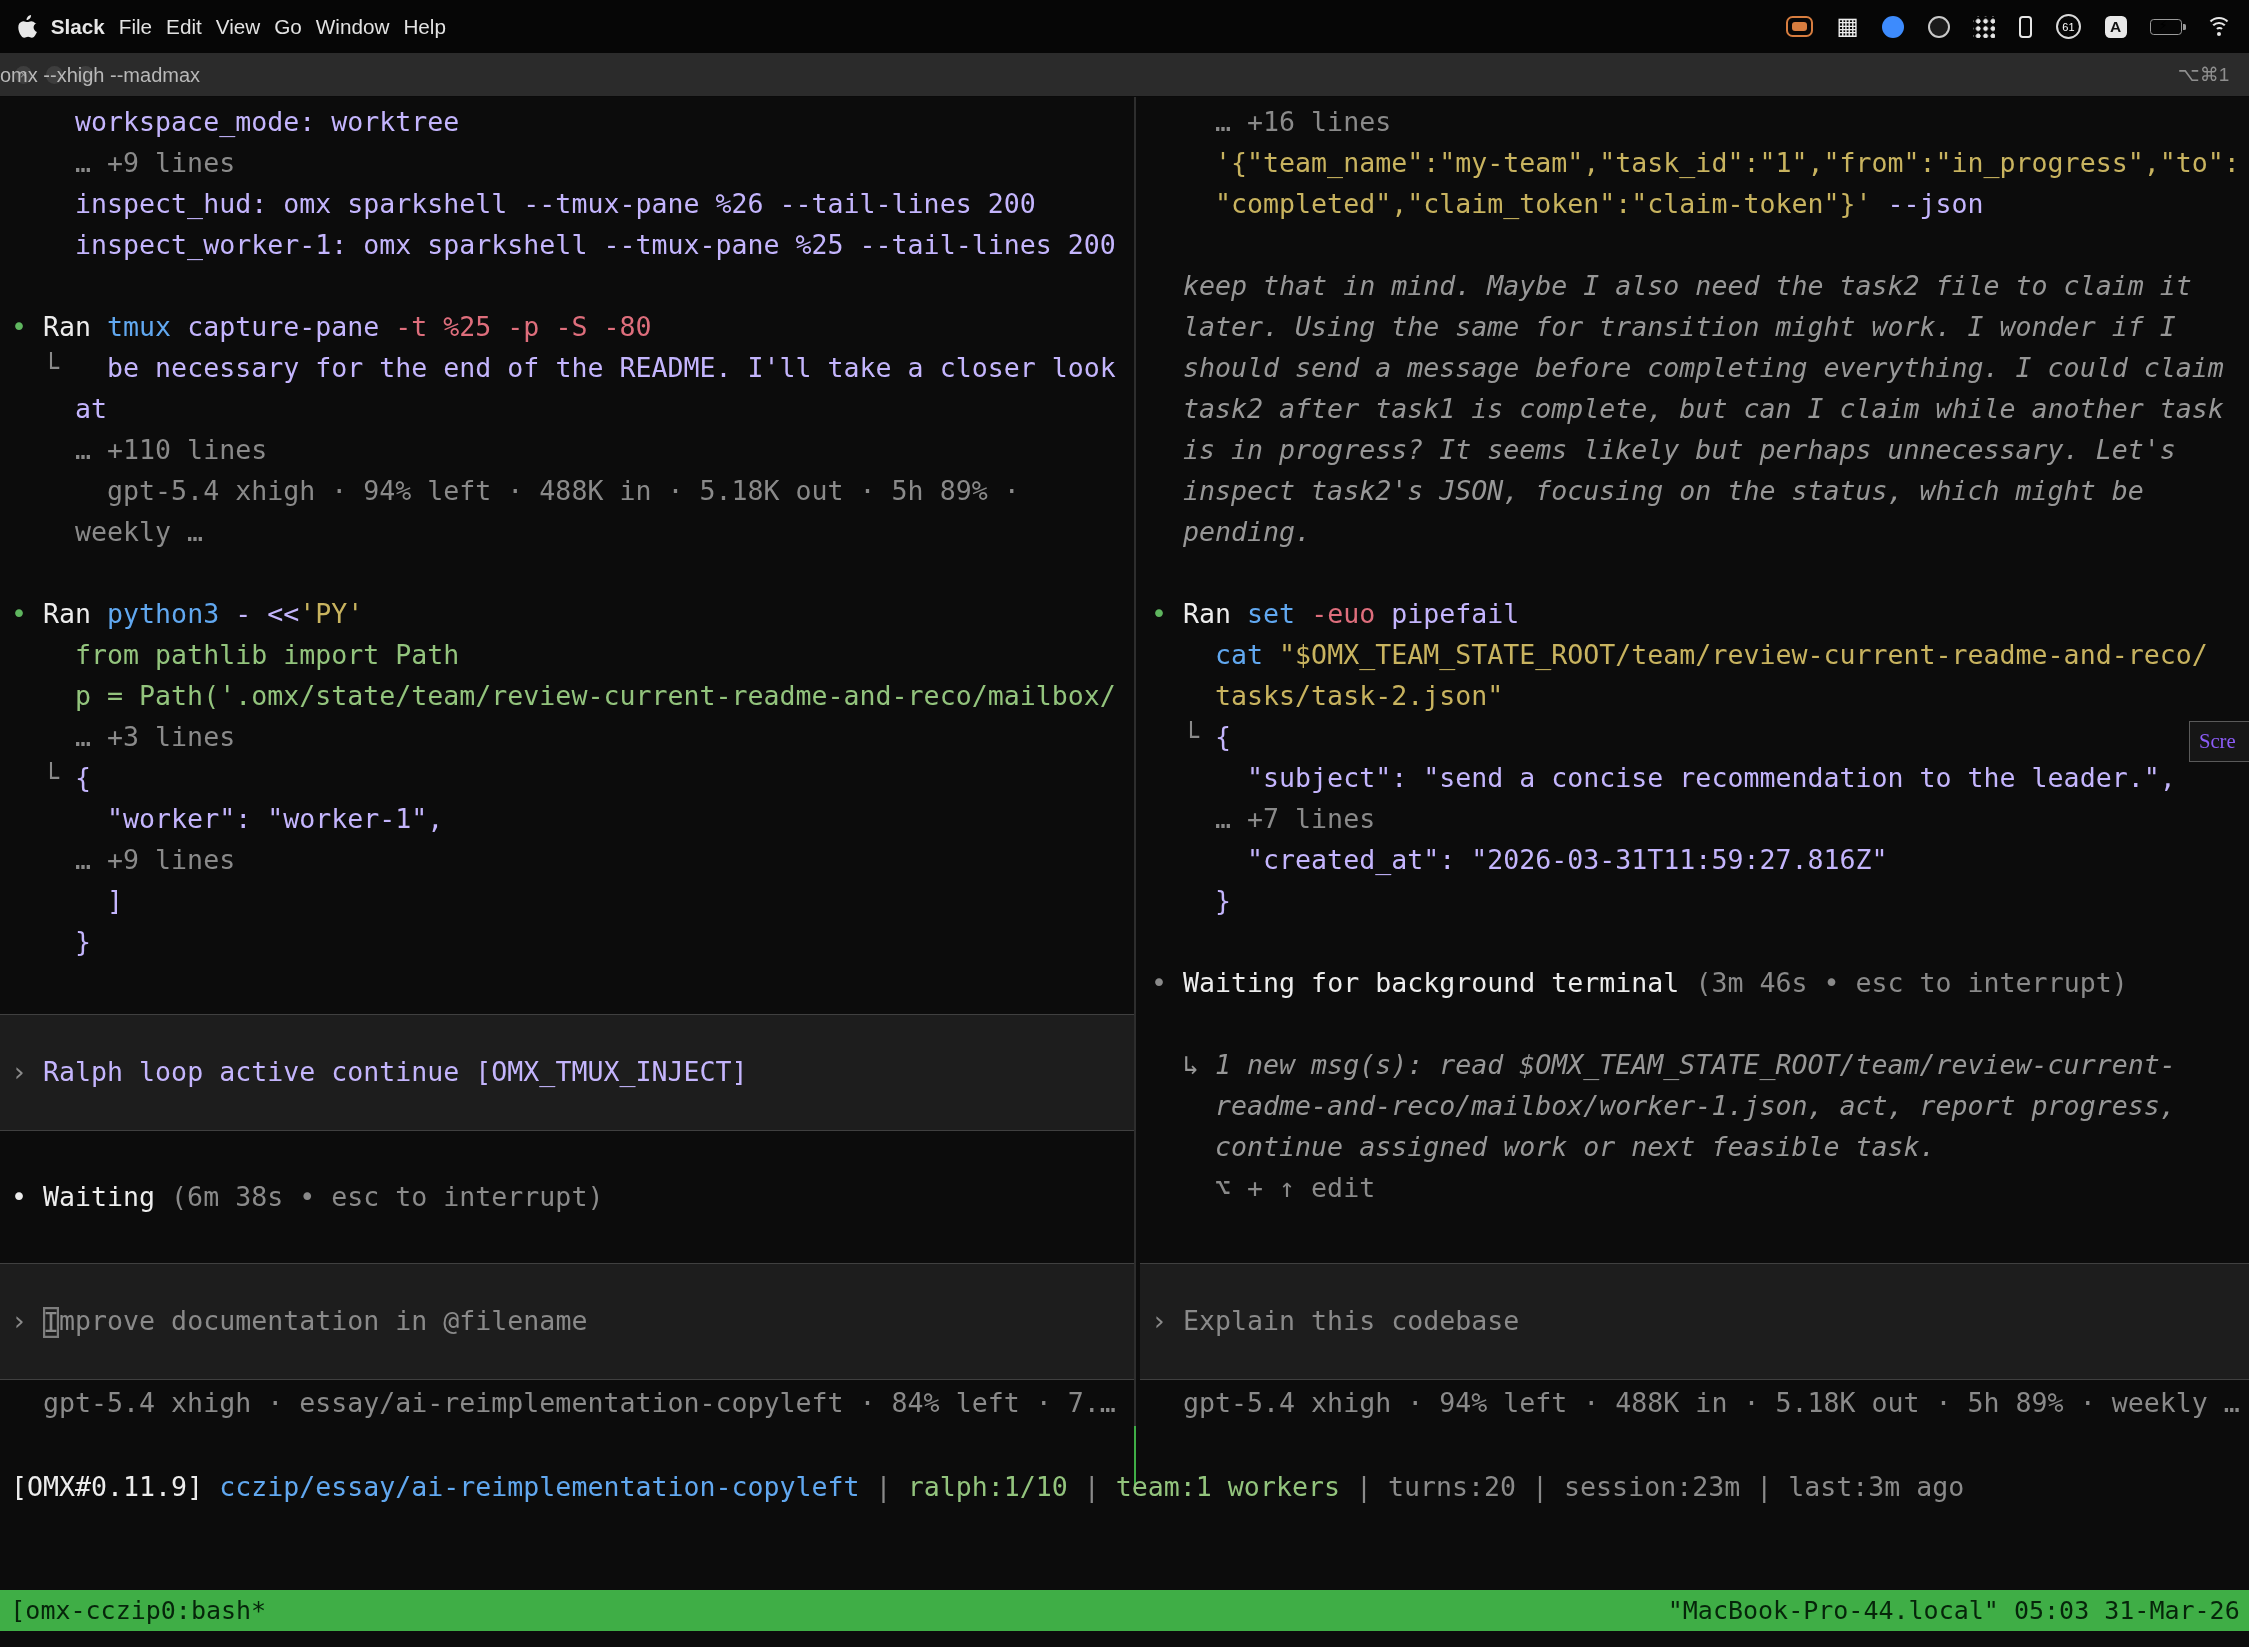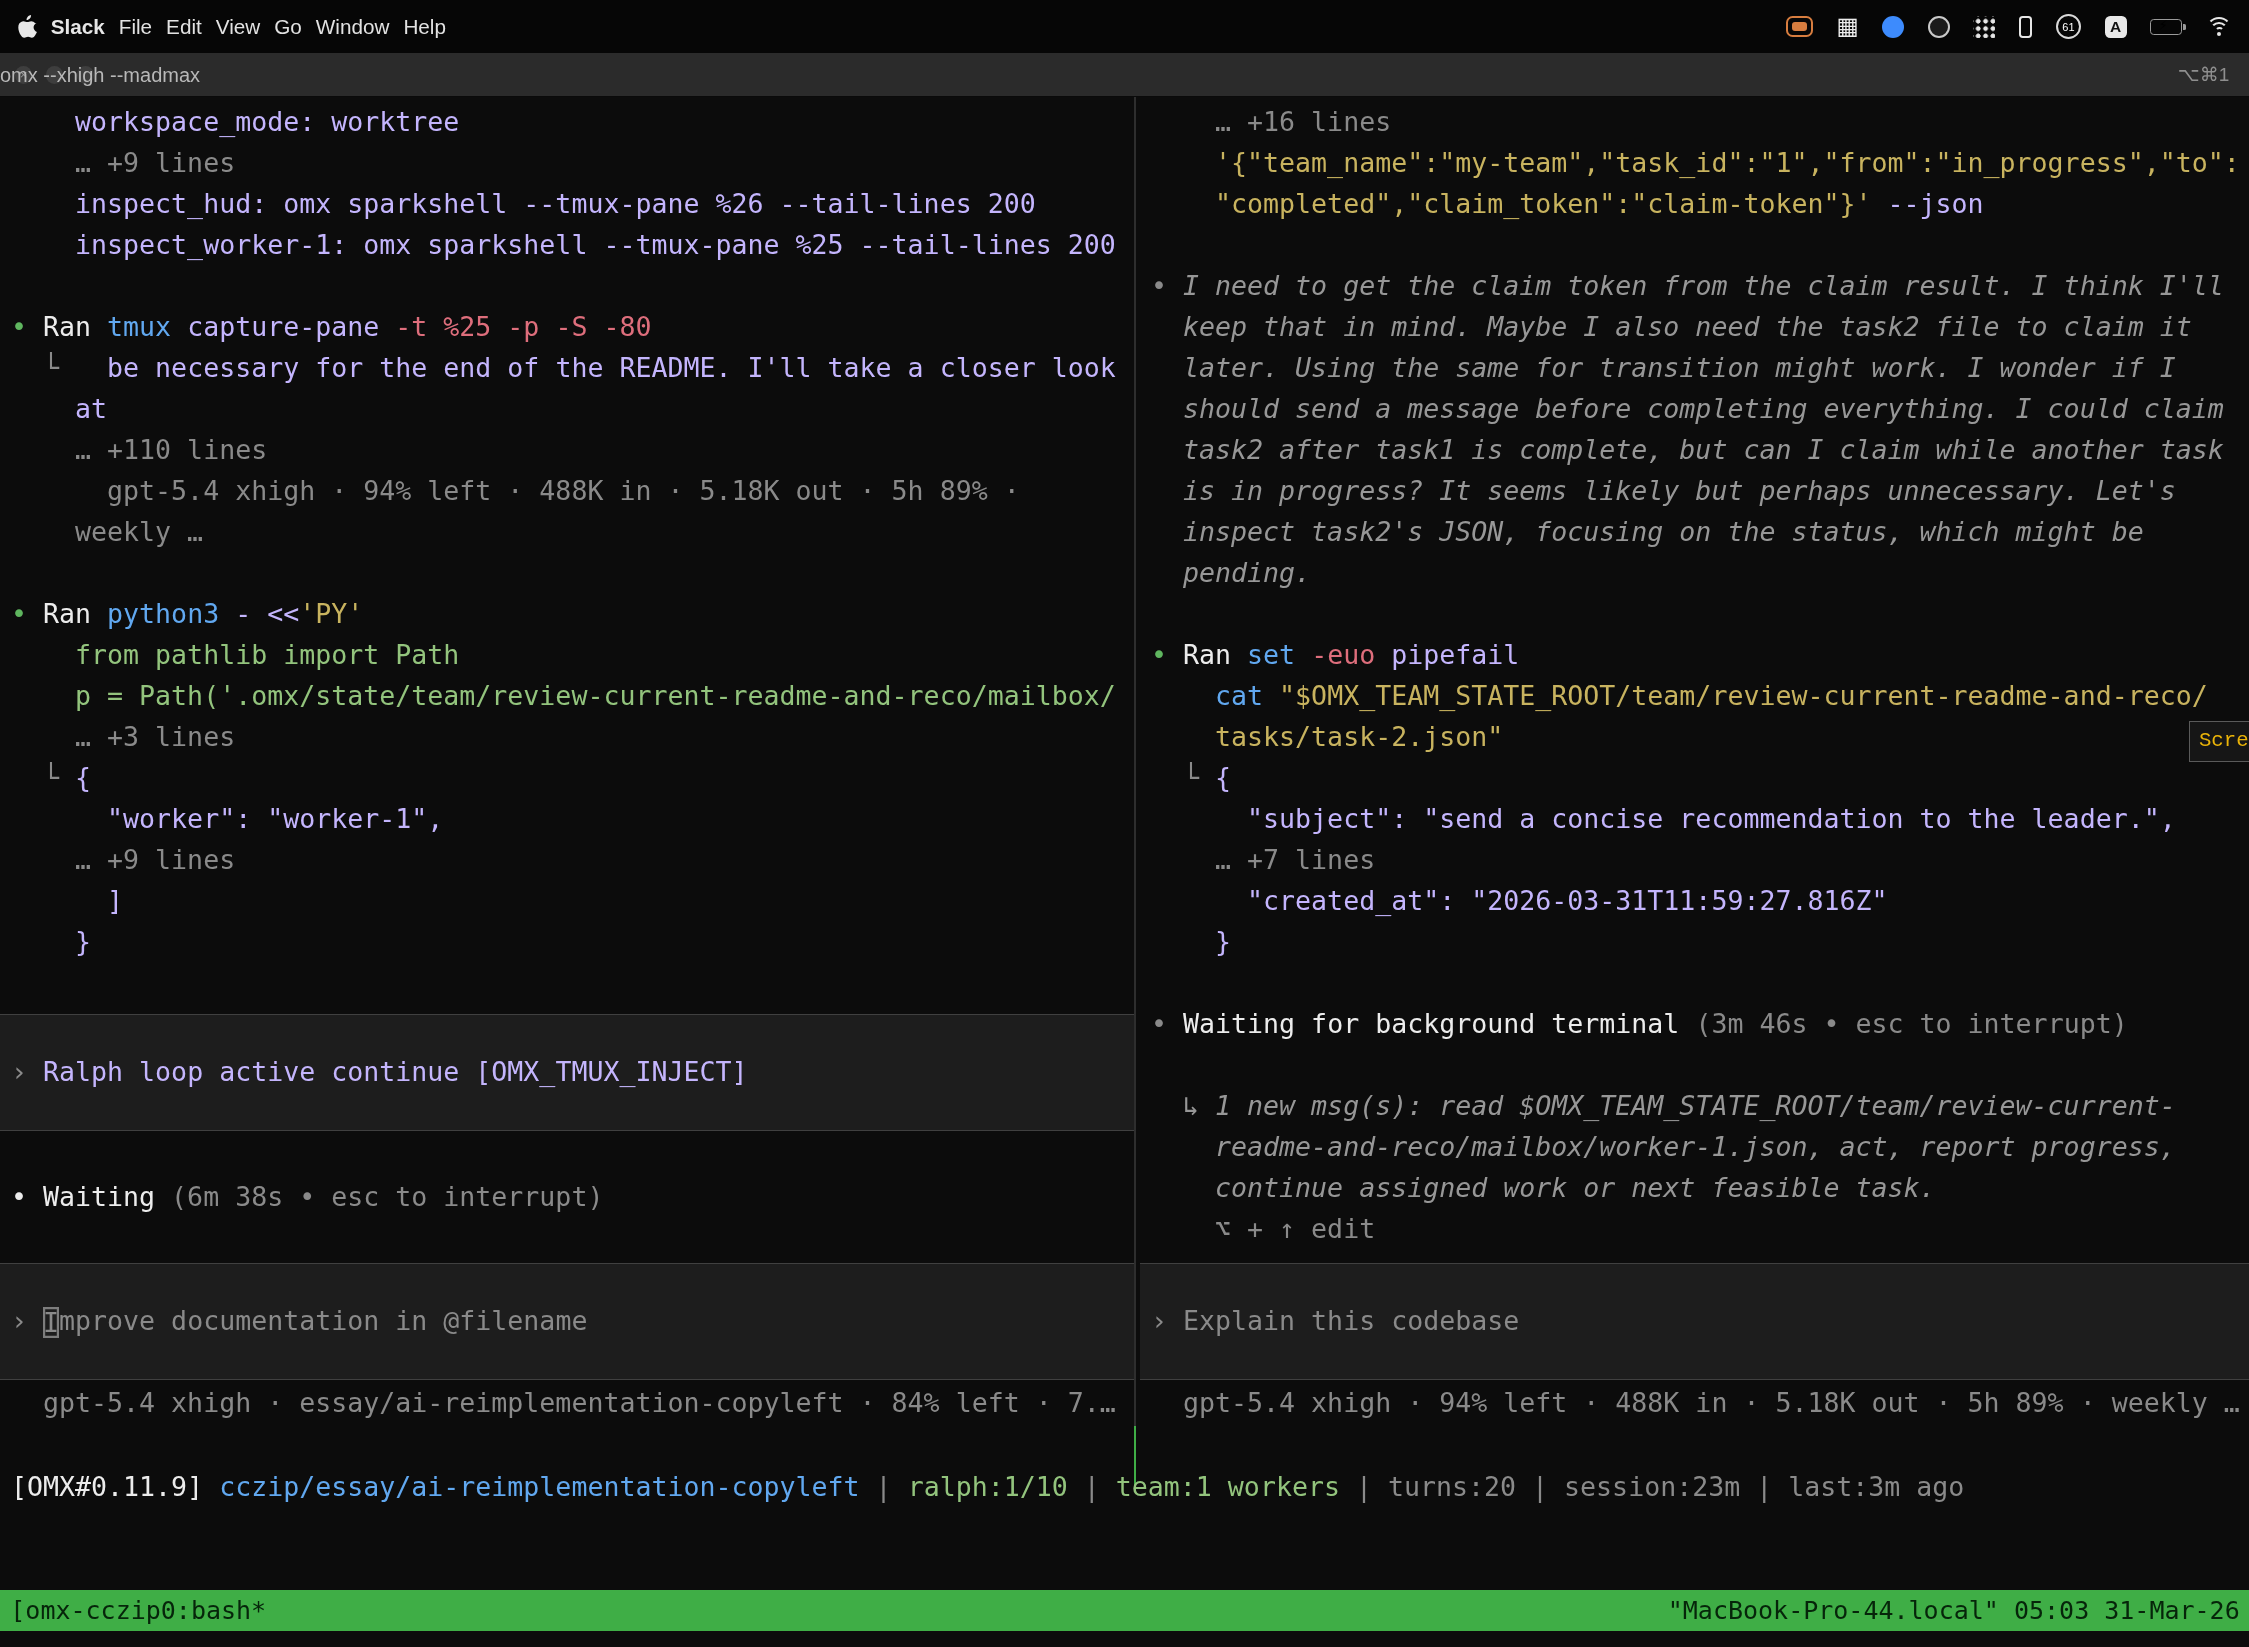--- a/index.html
+++ b/index.html
@@ -60,22 +60,22 @@
     background:linear-gradient(#2e2e2e 0 1329px,#3fae46 1329px 100%)}
 
   .band{position:absolute;left:0;right:0;height:117px;background:#1d1d1d;
     border-top:1.5px solid #404040;border-bottom:1.5px solid #404040}
   .band-inner{position:absolute;left:11px;right:0;top:36px}
   .absline{position:absolute;left:11px;right:0}
 
   .omxline{position:absolute;left:11px;right:0;top:1369px}
 
   .scre{position:absolute;top:624px;right:0;width:61px;height:41px;background:#161616;
-    border:1.5px solid #5a5a5a;border-right:none;color:#eab308;font-size:20.7px;line-height:38px;
-    padding-left:8.9px;font-family:Liberation Mono, monospace;white-space:nowrap;overflow:hidden}
+    border:1.5px solid #5a5a5a;border-right:none;color:#8b5cf6;font-size:20.7px;line-height:38px;
+    padding-left:8.9px;font-family:Liberation Serif, serif;white-space:nowrap;overflow:hidden}
 
   
   .t-fg{color:#c4b5fd}
   .t-dim{color:#8a8a8a}
   .t-bold{color:#ececec;font-weight:normal}
   .t-blue{color:#61a8f0}
   .t-red{color:#de6e7c}
   .t-yel{color:#c8b35f}
   .t-grn{color:#93c47d}
   .t-gbul{color:#5fb65f}
@@ -187,21 +187,20 @@
     </div>
 
     <div class="divider"></div>
 
     <div class="pane pane-right">
       <div class="lines">
           <div class="tl"><span class="t-dim">    … +16 lines</span></div>
           <div class="tl"><span class="t-yel">    '{"team_name":"my-team","task_id":"1","from":"in_progress","to":</span></div>
           <div class="tl"><span class="t-yel">    "completed","claim_token":"claim-token"}' </span><span class="t-fg">--json</span></div>
           <div class="tl"></div>
-          <div class="tl"><span class="t-dim">• </span><span class="t-ital">I need to get the claim token from the claim result. I think I'll</span></div>
           <div class="tl"><span class="t-ital">  keep that in mind. Maybe I also need the task2 file to claim it</span></div>
           <div class="tl"><span class="t-ital">  later. Using the same for transition might work. I wonder if I</span></div>
           <div class="tl"><span class="t-ital">  should send a message before completing everything. I could claim</span></div>
           <div class="tl"><span class="t-ital">  task2 after task1 is complete, but can I claim while another task</span></div>
           <div class="tl"><span class="t-ital">  is in progress? It seems likely but perhaps unnecessary. Let's</span></div>
           <div class="tl"><span class="t-ital">  inspect task2's JSON, focusing on the status, which might be</span></div>
           <div class="tl"><span class="t-ital">  pending.</span></div>
           <div class="tl"></div>
           <div class="tl"><span class="t-gbul">• </span><span class="t-bold">Ran </span><span class="t-blue">set </span><span class="t-red">-euo </span><span class="t-fg">pipefail</span></div>
           <div class="tl"><span class="t-fg">    </span><span class="t-blue">cat </span><span class="t-yel">"$OMX_TEAM_STATE_ROOT/team/review-current-readme-and-reco/</span></div>

